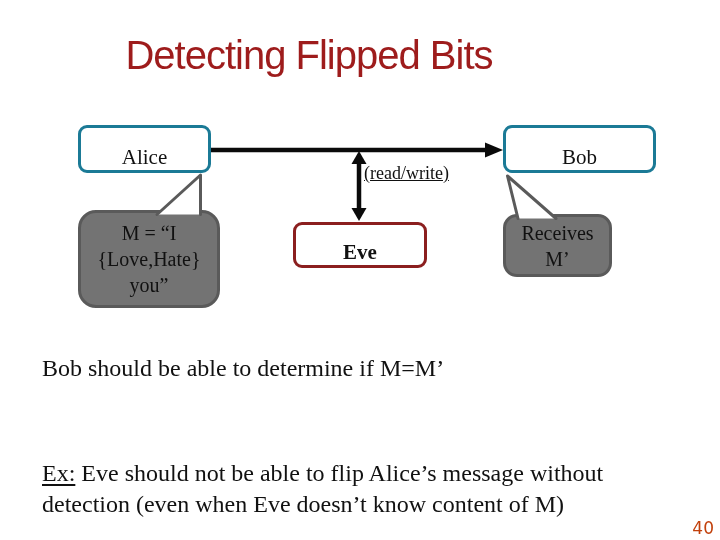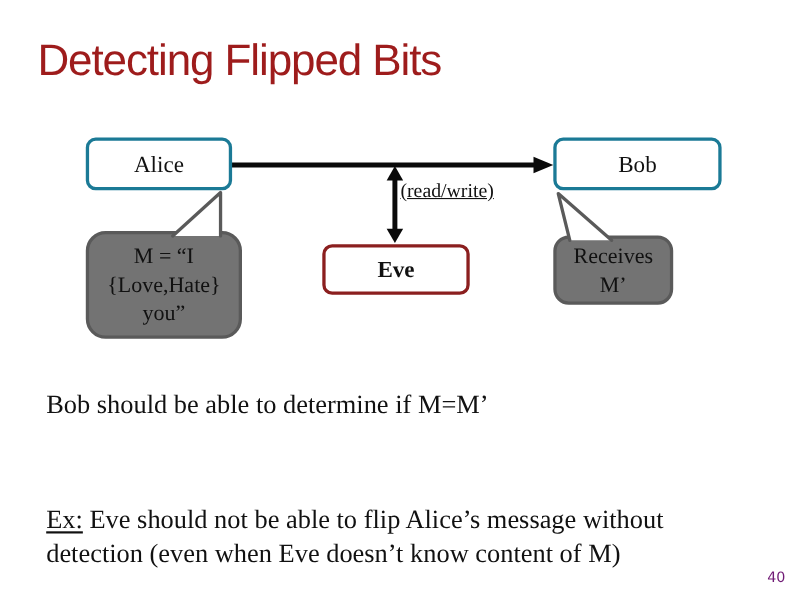--- a/index.html
+++ b/index.html
@@ -13,20 +13,21 @@
     color: #111111;
   }
   .title {
     position: absolute;
     top: 33px;
     left: 0;
     width: 584px;
     box-sizing: border-box;
     padding-left: 34px;
     margin: 0;
+    text-align: center;
     font-family: "Liberation Sans", sans-serif;
     font-size: 40px;
     font-weight: normal;
     letter-spacing: -1px;
     color: #9E1C1C;
   }
   .layer {
     position: absolute;
     top: 0; left: 0;
     width: 720px; height: 540px;
@@ -34,21 +35,21 @@
   }
   .arrows-layer { z-index: 1; }
   .tails-layer  { z-index: 3; }
   .node {
     position: absolute;
     z-index: 2;
     box-sizing: border-box;
     background: #ffffff;
     border-radius: 9px;
     display: flex;
-    align-items: center;
+    align-items: flex-end;
     justify-content: center;
     font-size: 21px;
   }
   .node-alice { left: 78px;  top: 125px; width: 133px; height: 48px; border: 3px solid #1B7A96; }
   .node-bob   { left: 503px; top: 125px; width: 153px; height: 48px; border: 3px solid #1B7A96; }
   .node-eve   { left: 293px; top: 222px; width: 134px; height: 46px; border: 3px solid #8B1F1F; font-weight: bold; }
   .channel-label {
     position: absolute;
     z-index: 2;
     left: 364px;
@@ -92,22 +93,22 @@
     margin: 0;
     font-size: 24px;
     line-height: 31px;
   }
   .underlined { text-decoration: underline; text-underline-offset: 3px; }
   .page-number {
     position: absolute;
     top: 518px;
     right: 6px;
     font-family: "DejaVu Sans", sans-serif;
-    font-size: 13px;
-    color: #701a75;
+    font-size: 17px;
+    color: #c2410c;
   }
 </style>
 </head>
 <body>
 
 <div class="slide">
 
   <h1 class="title">Detecting Flipped Bits</h1>
 
   <svg class="layer arrows-layer" viewBox="0 0 720 540">

